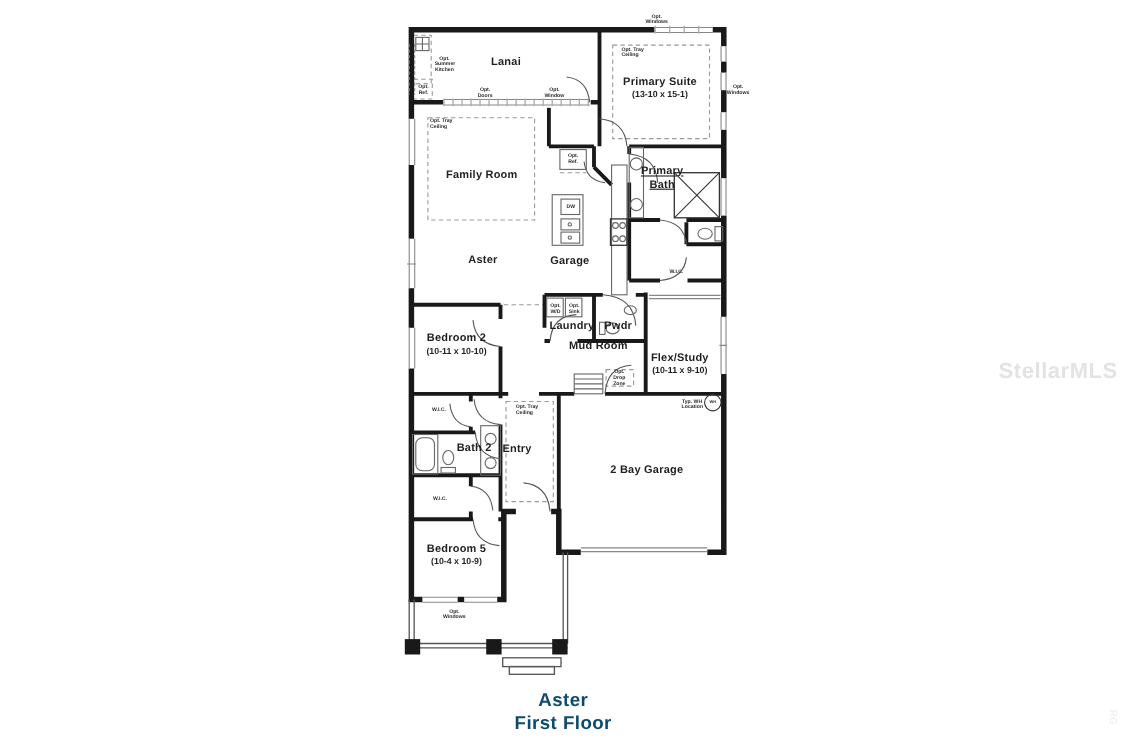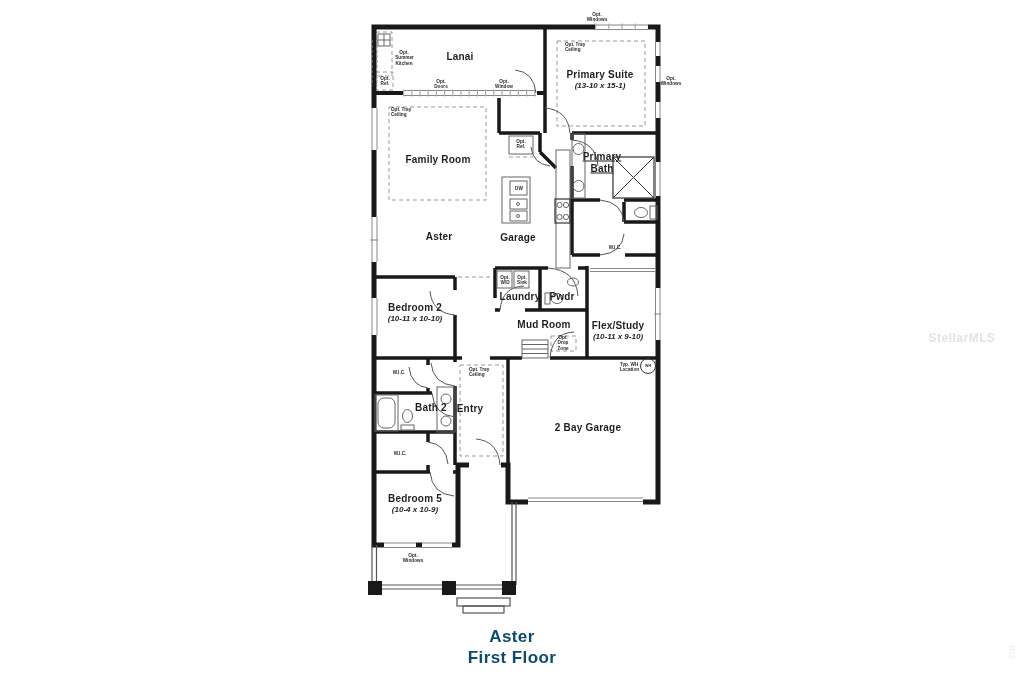--- a/index.html
+++ b/index.html
@@ -1,30 +1,30 @@
 <!DOCTYPE html>
 <html><head>
 <meta charset="utf-8">
 <style>
   html,body{margin:0;padding:0;background:#fff;}
   #stage{position:relative;width:1024px;height:682px;background:#ffffff;overflow:hidden;
          font-family:"Liberation Sans",sans-serif;}
   svg{position:absolute;left:0;top:0;}
   .lbl{position:absolute;transform:translate(-50%,-50%);text-align:center;color:#1f1f1f;z-index:5;}
   .rname{font-size:10px;font-weight:700;letter-spacing:.2px;white-space:nowrap;line-height:1.15;}
-  .rdim{font-size:8px;font-weight:700;white-space:nowrap;line-height:1.2;font-style:italic;}
+  .rdim{font-size:8px;font-weight:700;white-space:nowrap;line-height:1.2;}
   .wrap .rname{white-space:normal;text-decoration:underline;}
   .tiny{position:absolute;transform:translate(-50%,-50%) scale(.52);text-align:center;
         font-size:9px;font-weight:700;line-height:1.12;color:#2a2a2a;z-index:5;}
   .nowrap{white-space:nowrap;}
   .ta-l{text-align:left;}
   .ta-r{text-align:right;}
   .title{position:absolute;transform:translate(-50%,-50%);font-size:17px;font-weight:700;
          letter-spacing:.4px;color:#0c4a6e;white-space:nowrap;z-index:6;}
-  .wm{position:absolute;transform:translate(-50%,-50%);font-size:12px;font-weight:700;
+  .wm{position:absolute;transform:translate(-50%,-50%);font-size:20px;font-weight:700;
       letter-spacing:.5px;color:#e3e3e3;white-space:nowrap;z-index:7;}
   .wm2{position:absolute;transform:translate(-50%,-50%) rotate(90deg);font-size:9px;
        color:#ececec;white-space:nowrap;z-index:7;}
 </style>
 </head>
 <body>
 
 <div id="stage">
 
   <svg width="1024" height="682" viewBox="0 0 1024 682">
@@ -224,21 +224,21 @@
     </div>
   <div class="lbl" style="left:562px;top:297px">
       <div class="rname">Pwdr</div>
     </div>
 
   <div class="lbl" style="left:618px;top:331px">
     <div class="rname">Flex/Study</div>
     <div class="rdim">(10-11 x 9-10)</div>
   </div>
 
-  <div class="lbl" style="left:544px;top:325px">
+  <div class="lbl" style="left:544px;top:315px">
       <div class="rname">Mud Room</div>
     </div>
   <div class="lbl" style="left:431px;top:408px">
       <div class="rname">Bath 2</div>
     </div>
   <div class="lbl" style="left:470px;top:409px">
       <div class="rname">Entry</div>
     </div>
   <div class="lbl" style="left:588px;top:428px">
       <div class="rname">2 Bay Garage</div>

